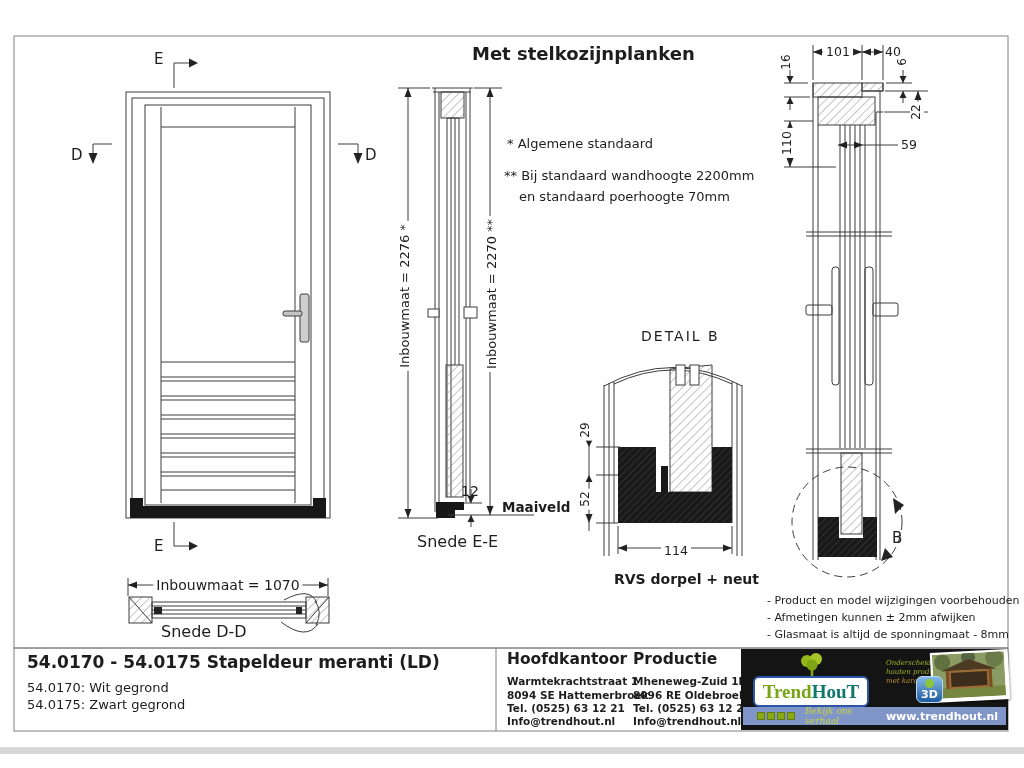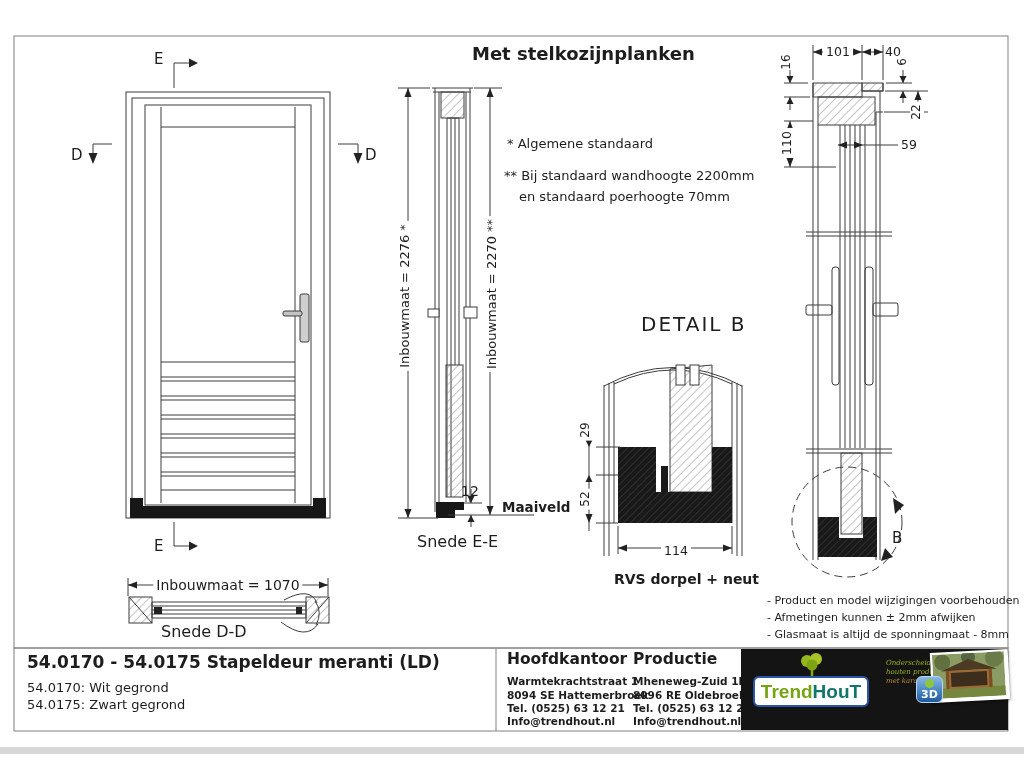--- a/index.html
+++ b/index.html
@@ -7,21 +7,21 @@
         font-family:"DejaVu Sans",sans-serif;color:#1d1d1d}
   svg.art{position:absolute;left:0;top:0;width:1024px;height:768px}
   .lbl{position:absolute;white-space:nowrap;line-height:1.15;z-index:2}
   .rot{transform:translate(-50%,-50%) rotate(-90deg)}
   .ctr{transform:translate(-50%,-50%)}
   .wbg{background:#ffffff;padding:0 3px}
   .b{font-weight:bold}
   .brandbox{position:absolute;left:741px;top:649px;width:267px;height:81px;background:#141414;z-index:2}
   .logobox{position:absolute;left:12px;top:27px;width:112px;height:27px;background:#fff;
            border:2px solid #2d55a5;border-radius:6px;display:flex;align-items:center;justify-content:center;
-           font-family:Liberation Sans, sans-serif;font-weight:bold;font-size:19px;z-index:2}
+           font-family:Liberation Serif, serif;font-weight:bold;font-size:19px;z-index:2}
   .trend{color:#76a413}.hout{color:#0f766e}
   .treewrap{position:absolute;left:56px;top:3px}
   .tagline{position:absolute;left:145px;top:10px;font-size:7px;font-style:italic;color:#9ab31f;
            line-height:1.3;font-family:"DejaVu Serif",serif}
   .tagline .l3{color:#bf8b33}
   .badge{position:absolute;left:175px;top:27px;width:27px;height:27px;border-radius:6px;
          background:linear-gradient(#85b9e9,#1e5b9e);border:1px solid #bcd7f2;color:#fff;
          display:flex;flex-direction:column;align-items:center;justify-content:flex-end;
          font-size:11px;font-weight:bold;z-index:4;box-sizing:border-box;padding-bottom:1px}
   .btree{width:9px;height:9px;border-radius:50%;background:#8cc63f}
@@ -258,21 +258,21 @@
 <div class="lbl" style="left:71px;top:147px;font-size:15px">D</div>
 <div class="lbl" style="left:365px;top:147px;font-size:15px">D</div>
 <div class="lbl" style="left:154px;top:538px;font-size:15px">E</div>
 
 <div class="lbl rot wbg" style="left:405px;top:296px;font-size:13px">Inbouwmaat = 2276 *</div>
 <div class="lbl rot wbg" style="left:492px;top:294px;font-size:13px">Inbouwmaat = 2270 **</div>
 <div class="lbl" style="left:461px;top:483px;font-size:14px">12</div>
 <div class="lbl b" style="left:502px;top:500px;font-size:13.5px">Maaiveld</div>
 <div class="lbl" style="left:417px;top:533px;font-size:16px">Snede E-E</div>
 
-<div class="lbl" style="left:641px;top:313px;font-size:20px;letter-spacing:2px">DETAIL  B</div>
+<div class="lbl" style="left:641px;top:328px;font-size:14px;letter-spacing:2px">DETAIL  B</div>
 <div class="lbl rot wbg" style="left:586px;top:430px;font-size:12px">29</div>
 <div class="lbl rot wbg" style="left:586px;top:499px;font-size:12px">52</div>
 <div class="lbl ctr wbg" style="left:676px;top:551px;font-size:12.5px">114</div>
 <div class="lbl b" style="left:614px;top:571px;font-size:14px">RVS dorpel + neut</div>
 
 <div class="lbl rot" style="left:787px;top:62px;font-size:12px">16</div>
 <div class="lbl ctr wbg" style="left:838px;top:52px;font-size:12.5px">101</div>
 <div class="lbl" style="left:885px;top:45px;font-size:12.5px">40</div>
 <div class="lbl rot" style="left:903px;top:62px;font-size:12px">6</div>
 <div class="lbl rot wbg" style="left:917px;top:112px;font-size:12px">22</div>
@@ -332,17 +332,27 @@
       <circle cx="62" cy="6" r="9" fill="#6b7c48"></circle>
       <circle cx="36" cy="4" r="7" fill="#556540"></circle>
       <rect x="0" y="34" width="72" height="10" fill="#76883f"></rect>
       <polygon points="8,17 36,6 64,17" fill="#4d3a22"></polygon>
       <rect x="13" y="17" width="46" height="18" fill="#9c6a35"></rect>
       <rect x="18" y="19" width="36" height="14" fill="#3c2d1c"></rect>
       <rect x="13" y="17" width="3" height="18" fill="#7a4e24"></rect>
       <rect x="56" y="17" width="3" height="18" fill="#7a4e24"></rect>
     </svg>
   </div>
+  <div class="bluestrip">
+    <span class="squares">
+      <span class="sq"></span>
+          <span class="sq"></span>
+          <span class="sq"></span>
+          <span class="sq"></span>
+    </span>
+    <span class="script">Bekijk ons verhaal</span>
+    <span class="site">www.trendhout.nl</span>
+  </div>
 </div>
 
 <div class="graybar"></div>
 
 </div>
 
 </body></html>

